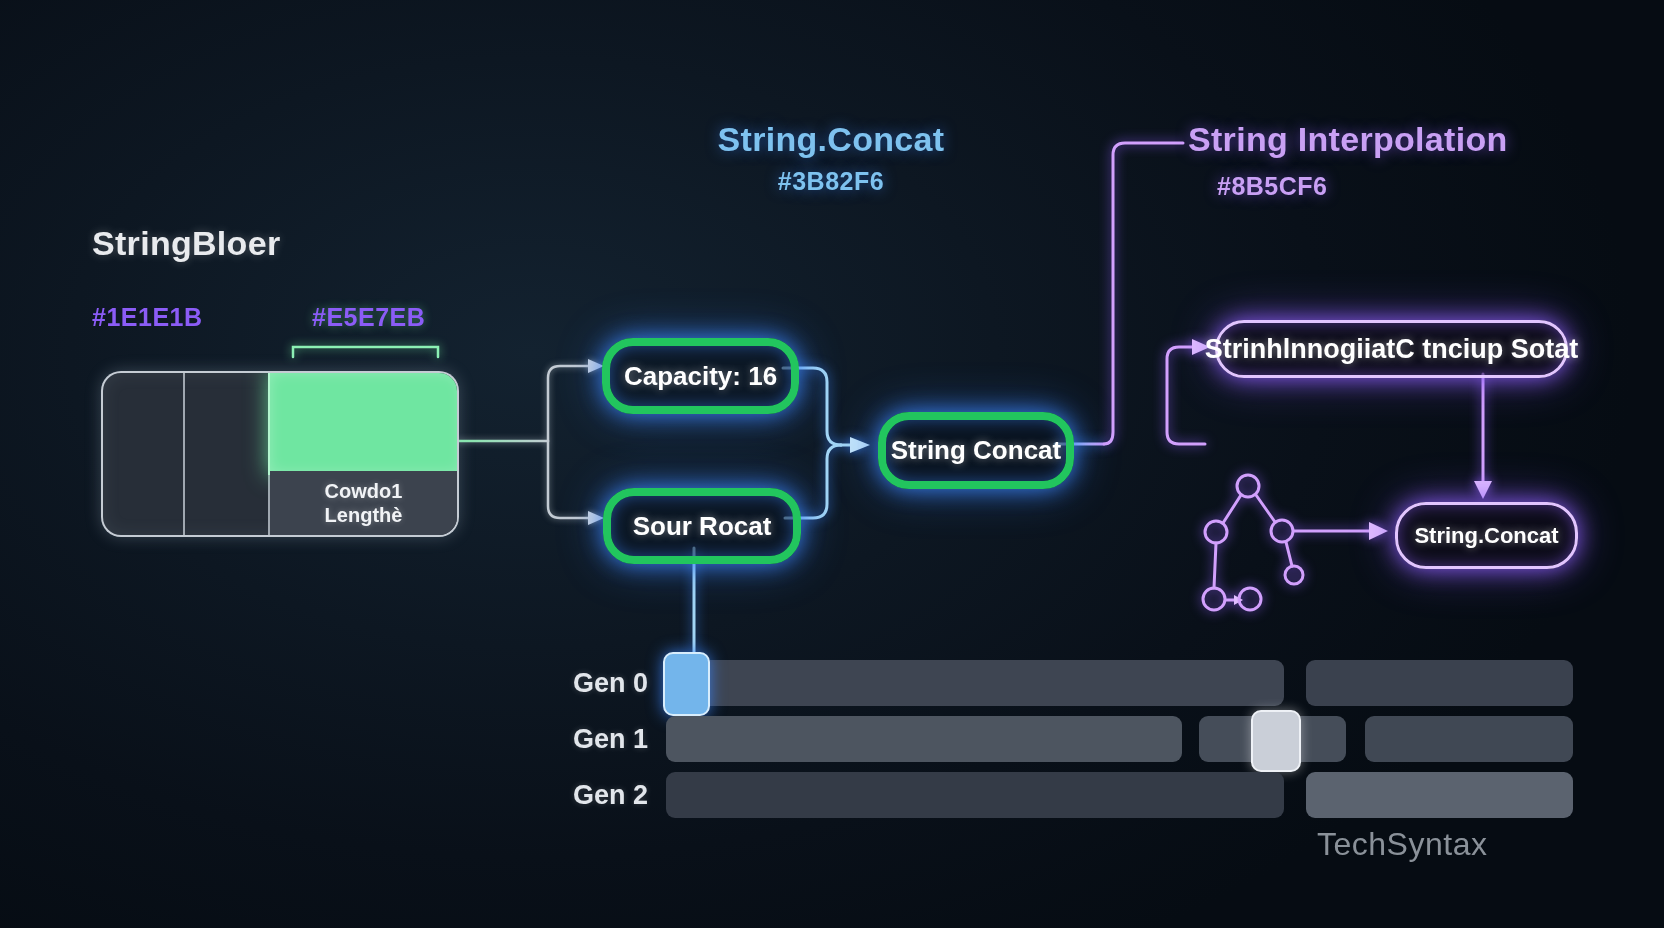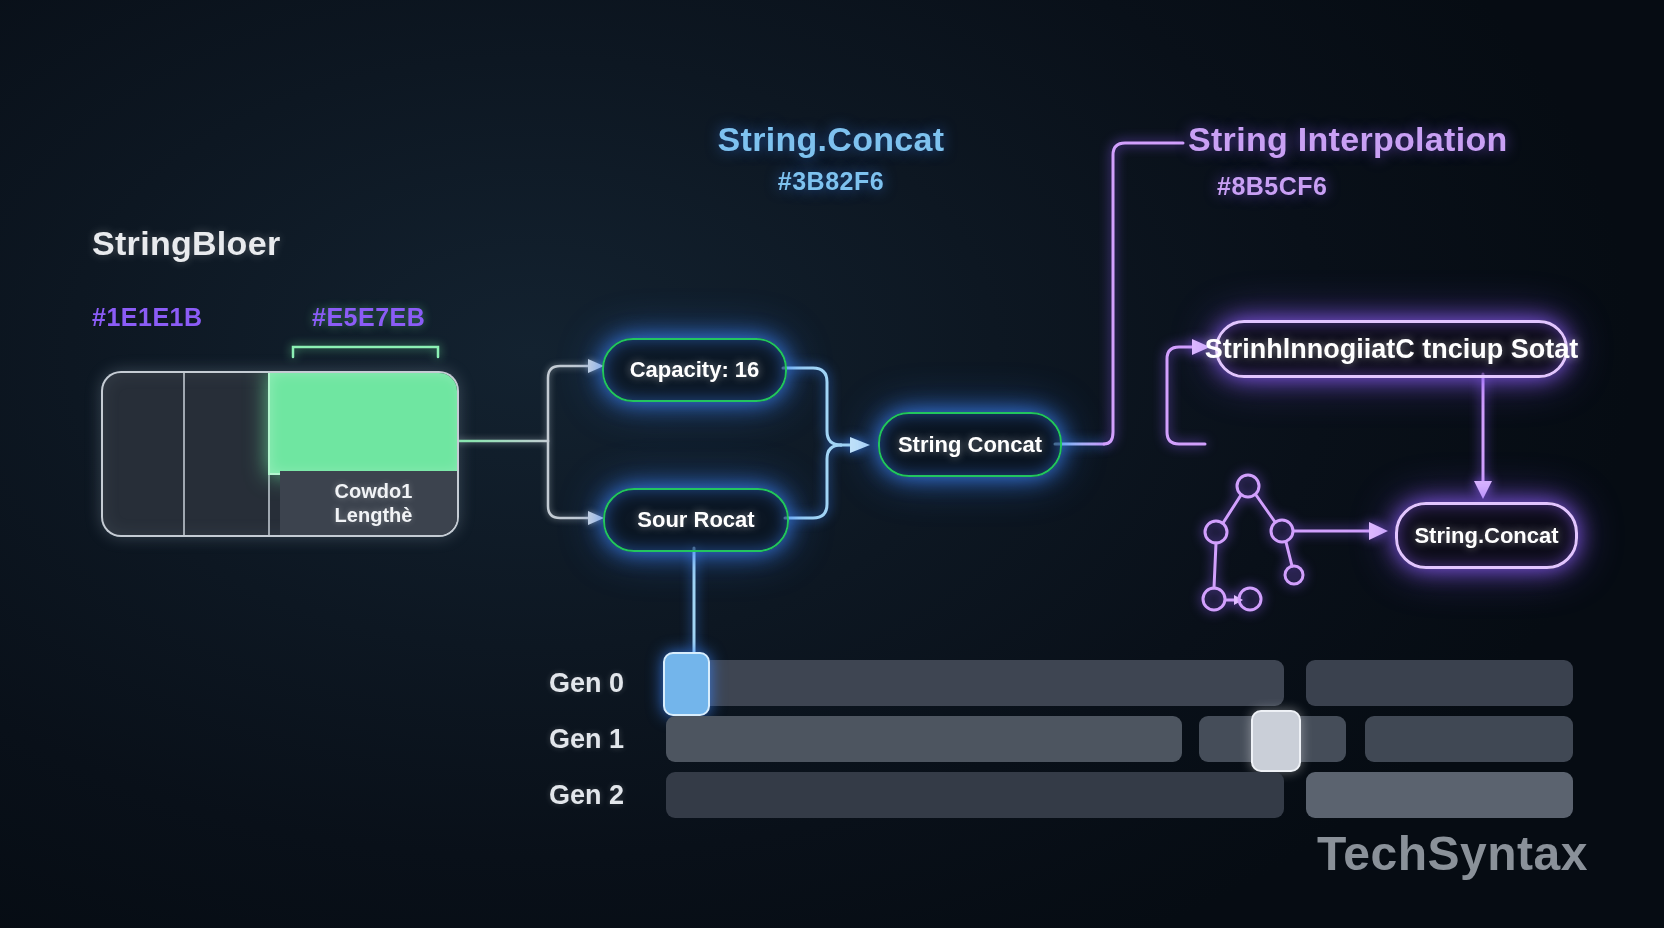--- a/index.html
+++ b/index.html
@@ -27,53 +27,53 @@
     box-shadow:0 0 16px rgba(190,210,230,.25), inset 0 0 18px rgba(150,170,190,.12);
     overflow:hidden;
   }
   .mem-div{position:absolute;top:0;bottom:0;width:2px;background:rgba(200,208,216,.75);}
   .greenblock{
     position:absolute;left:165px;top:-2px;width:191px;height:100px;
     background:#6fe6a1;border:2px solid #b4f6cf;border-radius:0 18px 0 0;
     box-shadow:0 0 22px rgba(110,231,160,.75), inset 0 0 14px rgba(255,255,255,.25);
   }
   .memcell{
-    position:absolute;left:177px;top:98px;width:187px;height:64px;background:#3c434e;
+    position:absolute;left:167px;top:98px;width:187px;height:64px;background:#3c434e;
     display:flex;flex-direction:column;align-items:center;justify-content:center;
     color:#f1f3f6;font-weight:700;font-size:20px;line-height:24px;text-shadow:0 0 6px rgba(255,255,255,.3);
   }
 
   
   .pill{
     display:flex;align-items:center;justify-content:center;
     color:#fff;font-weight:700;white-space:nowrap;
     background:rgba(10,20,34,.55);
   }
   .pill-blue{
-    border:2px solid #22c55e;border-radius:31px;font-size:22px;
+    border:8px solid #22c55e;border-radius:31px;font-size:26px;
     box-shadow:0 0 22px rgba(59,130,246,.9), 0 0 46px rgba(59,130,246,.45), inset 0 0 16px rgba(59,130,246,.5);
     text-shadow:0 0 8px rgba(255,255,255,.45);
     text-align:right;
   }
   .pill-purple{
     border:3px solid #e2c5ff;border-radius:31px;font-size:22px;
     background:rgba(18,12,30,.55);
     box-shadow:0 0 22px rgba(139,92,246,.9), 0 0 46px rgba(139,92,246,.45), inset 0 0 16px rgba(139,92,246,.5);
     text-shadow:0 0 8px rgba(255,255,255,.45);
   }
 
   
   .genlabel{color:#e2e6eb;font-weight:700;font-size:27px;display:flex;align-items:center;justify-content:flex-end;
-            left:496px;width:128px;height:46px;text-shadow:0 0 6px rgba(255,255,255,.2);}
+            left:520px;width:128px;height:46px;text-shadow:0 0 6px rgba(255,255,255,.2);}
   .bar{position:absolute;height:46px;border-radius:9px;}
   .sq{position:absolute;border-radius:10px;}
   .sq-blue{background:#73b5eb;border:2.5px solid #d8edfc;box-shadow:0 0 16px rgba(59,130,246,.85);}
   .sq-light{background:#cacfd8;border:2.5px solid #eef1f6;box-shadow:0 0 12px rgba(255,255,255,.4);}
 
-  .watermark{color:#8a9199;font-weight:700;font-size:48px;letter-spacing:.5px;}
+  .watermark{color:#8a9199;font-weight:400;font-size:32px;letter-spacing:.5px;}
 
   
   .ln-gray{stroke:#c3cbd3;stroke-width:2.5;fill:none;stroke-linecap:round;}
   .g-gray{filter:drop-shadow(0 0 3px rgba(215,225,235,.55));}
   .ln-green{stroke:#8cf0b4;stroke-width:2.5;fill:none;stroke-linecap:round;}
   .g-green{filter:drop-shadow(0 0 5px rgba(110,231,160,.8));}
   .ln-blue{stroke:#a2d5f5;stroke-width:3;fill:none;stroke-linecap:round;}
   .g-blue{filter:drop-shadow(0 0 6px rgba(59,130,246,.95));}
   .ln-purple{stroke:#d2a0fd;stroke-width:3;fill:none;stroke-linecap:round;}
   .g-purple{filter:drop-shadow(0 0 6px rgba(139,92,246,.95));}

